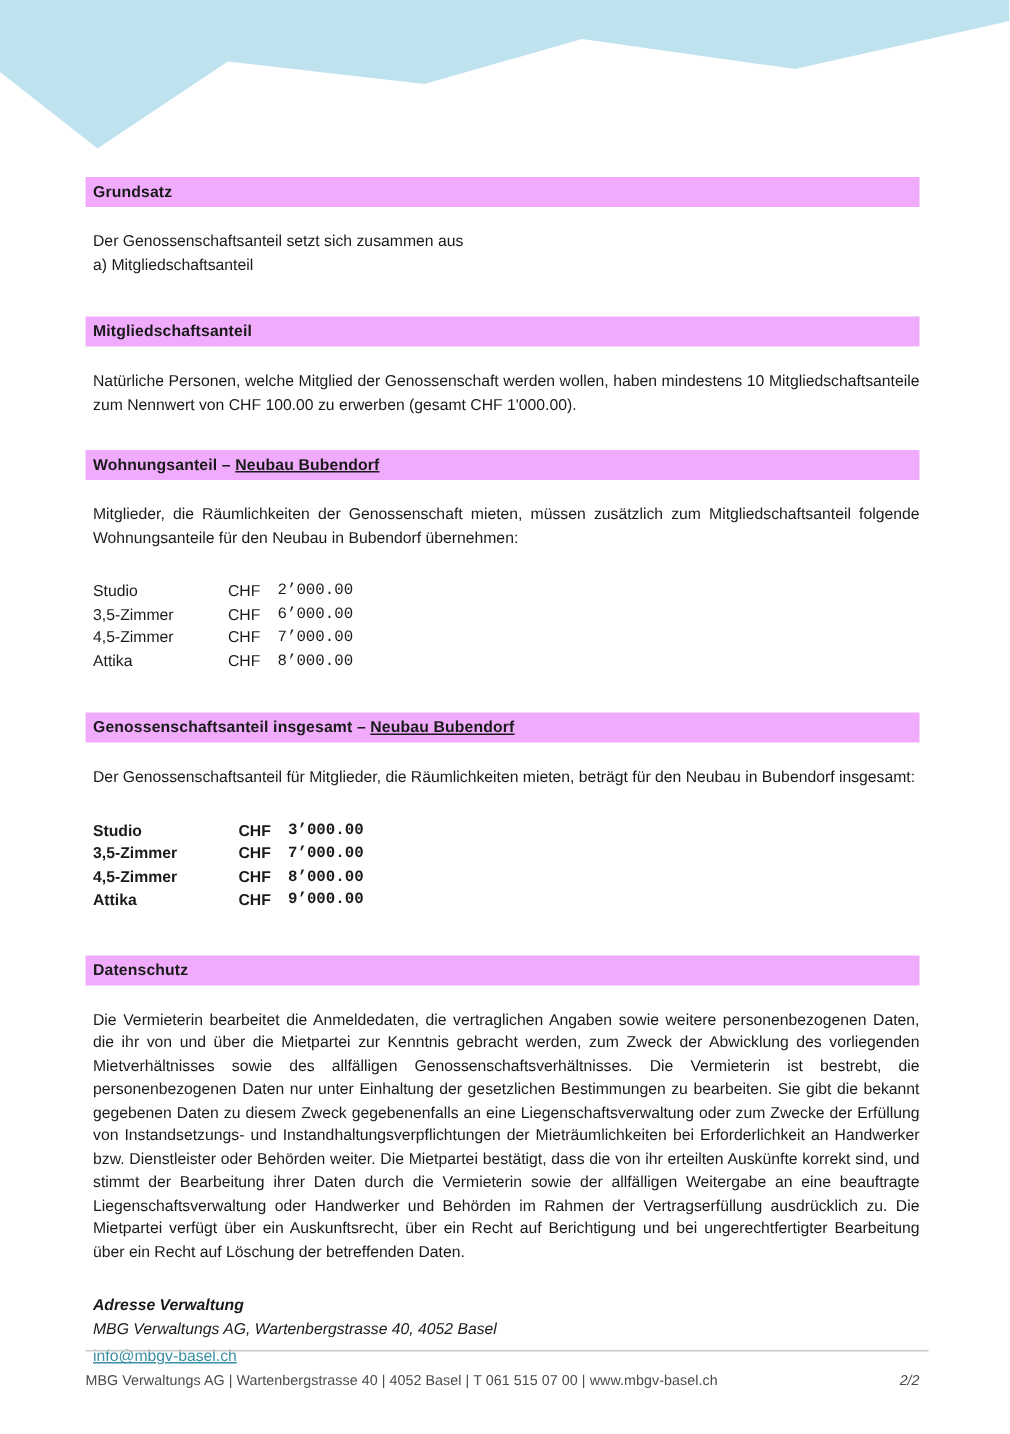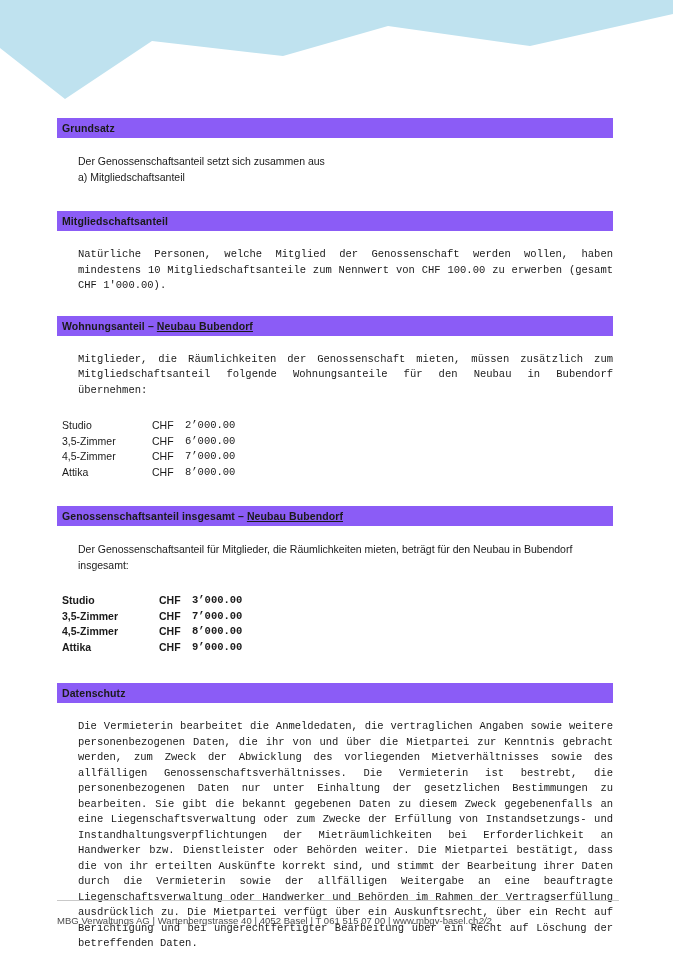--- a/index.html
+++ b/index.html
@@ -28,41 +28,40 @@
 
   
   #page-content {
     position: absolute;
     left: 57px;
     top: 118px;
     width: 556px;
   }
 
   .section-bar {
-    background: #8b5cf6;
+    background: #f0abfc;
     height: 20px;
     line-height: 20px;
     padding: 0 0 0 5px;
     box-sizing: border-box;
     font-size: 10.5px;
     font-weight: bold;
     color: #1a1a1a;
     letter-spacing: 0.1px;
   }
   .section-bar .underlined { text-decoration: underline; }
 
   .body-text {
     font-size: 10.5px;
     line-height: 15.5px;
     color: #1a1a1a;
     padding-left: 5px;
     box-sizing: border-box;
-    margin-left: 16px;
-  }
-  .body-text.justify { text-align: justify; font-family: Liberation Mono, monospace; }
+  }
+  .body-text.justify { text-align: justify; }
   .spacer-16 { height: 16px; }
   .spacer-20 { height: 20px; }
   .spacer-22 { height: 22px; }
   .spacer-26 { height: 26px; }
   .spacer-28 { height: 28px; }
 
   
   table.price-table {
     border-collapse: collapse;
     margin-left: 5px;
@@ -106,20 +105,21 @@
     top: 900px;
     width: 562px;
   }
   #footer-rule {
     height: 1px;
     background: #c9c9c9;
     width: 100%;
   }
   #footer-row {
     display: flex;
+    justify-content: space-between;
     align-items: baseline;
     padding-top: 14px;
     font-size: 9.5px;
     color: #4a4a4a;
   }
   #footer-text { letter-spacing: 0.05px; }
   #footer-page { font-size: 9.5px; color: #4a4a4a; padding-right: 6px; font-style: italic; }
 </style>
 </head>
 <body>

